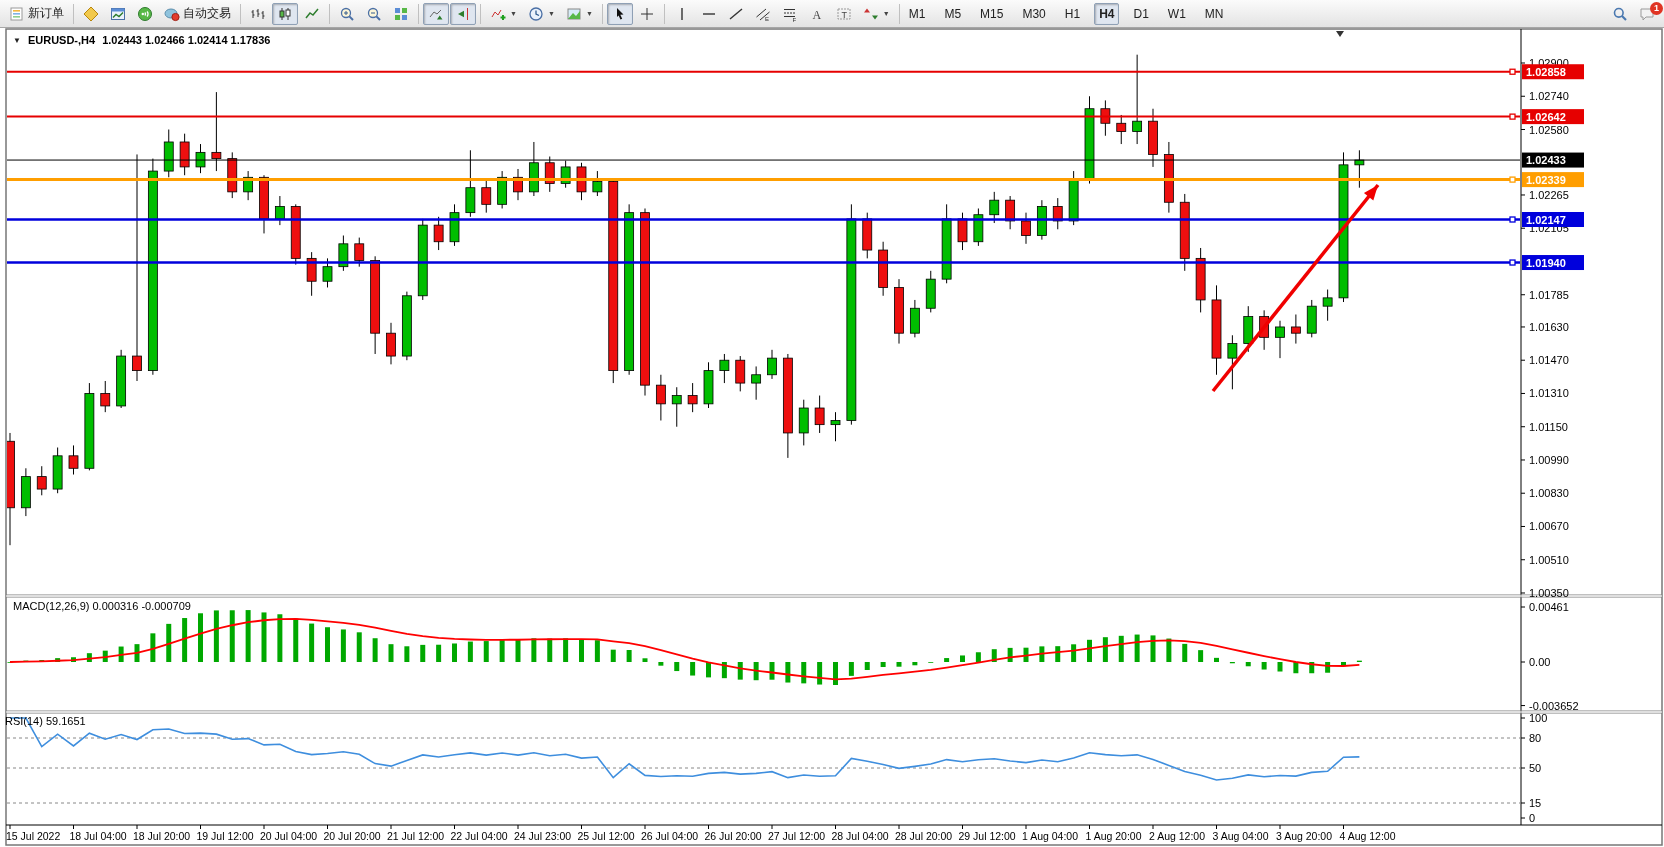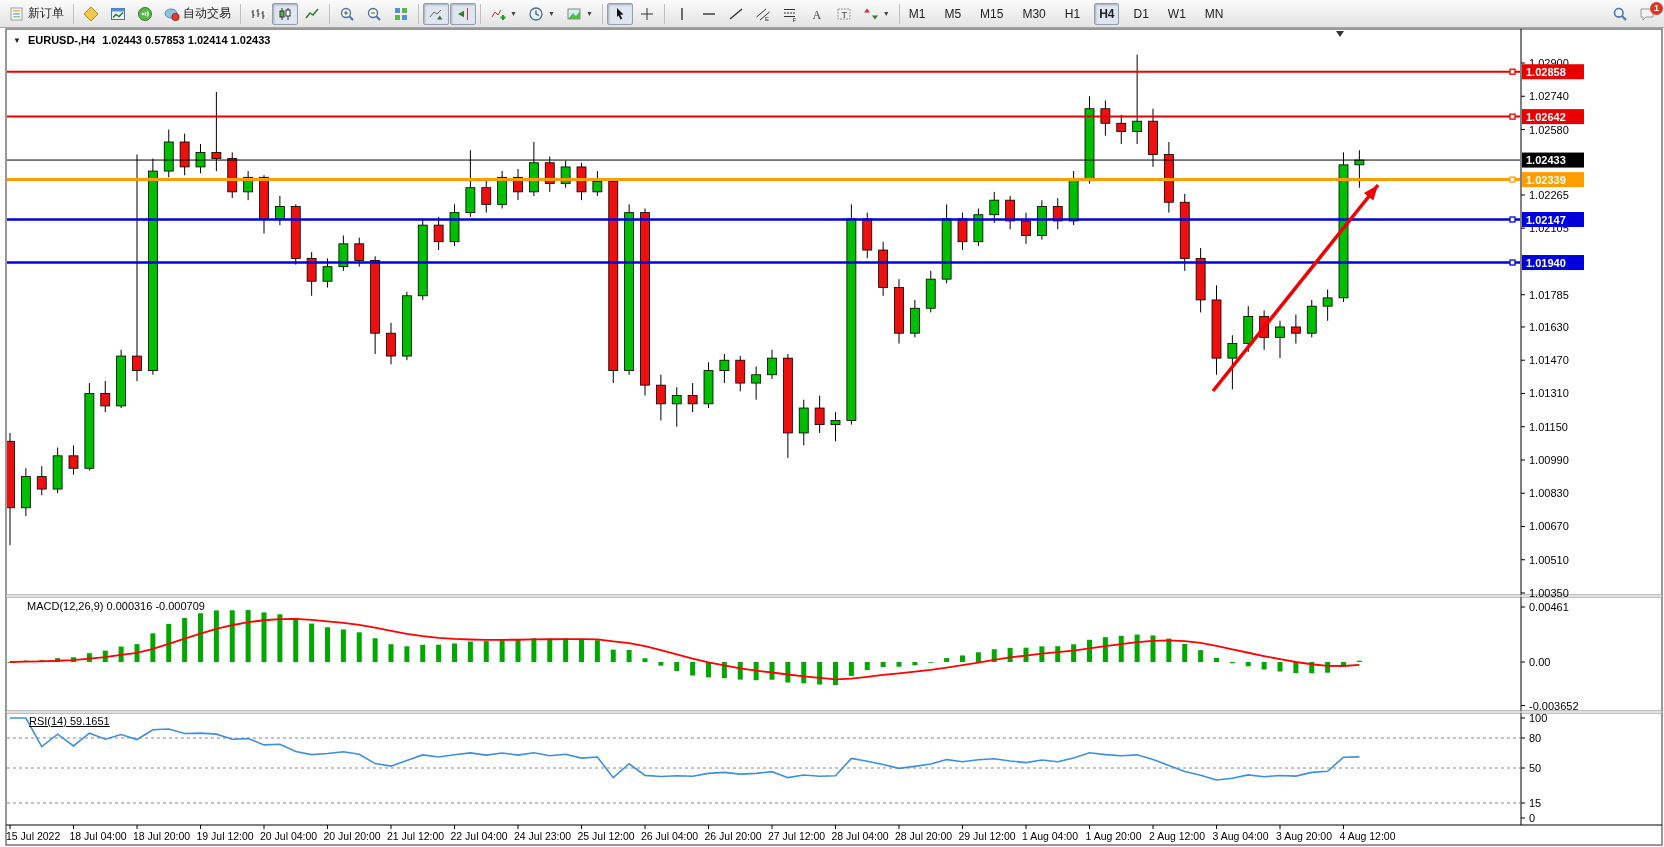--- a/index.html
+++ b/index.html
@@ -17,22 +17,22 @@
   .spacer{flex:1;}
   .badge-wrap{position:relative;}
   .badge{position:absolute;top:-2px;right:-4px;background:#e03424;color:#fff;border-radius:50%;
     width:13px;height:13px;font:bold 9px "Liberation Sans",sans-serif;display:flex;align-items:center;justify-content:center;}
   .chart-area{position:absolute;top:28px;left:0;width:1664px;height:819px;background:#fff;z-index:1;}
   #chart-svg{position:absolute;top:0;left:0;z-index:2;}
   .chart-header{position:absolute;left:13px;top:34px;z-index:3;font:bold 11px "Liberation Sans",sans-serif;color:#000;
     display:flex;align-items:center;gap:7px;}
   .chart-header .tri{font-size:8px;color:#222;}
   .panel-label{position:absolute;z-index:3;font:11px "Liberation Sans",sans-serif;color:#000;}
-  #macd-label{left:27px;top:600px;}
-  #rsi-label{left:29px;top:715px;text-decoration:underline;}
+  #macd-label{left:13px;top:600px;}
+  #rsi-label{left:5px;top:715px;}
 </style>
 </head>
 <body>
 
 <div class="toolbar">
   <button class="tbtn">
     <svg viewBox="0 0 16 16">
         <rect x="2" y="2" width="11" height="12" fill="#fff" stroke="#999"></rect>
         <rect x="4" y="4" width="7" height="1.6" fill="#f4b63f"></rect>
         <rect x="4" y="7" width="7" height="1.6" fill="#7fb2e5"></rect>
@@ -626,16 +626,16 @@
     <line x1="1343.5" y1="825" x2="1343.5" y2="829" stroke="#000"></line>
     <text x="1339.5" y="840" font-family="Liberation Sans, sans-serif" font-size="10.5" fill="#000">4 Aug 12:00</text>
     <line x1="1213" y1="391" x2="1378" y2="185" stroke="#F00000" stroke-width="3.5"></line>
     <polygon points="1378,185 1363.9396509554751,192.9565435175161 1373.3056393246654,200.4584274054599" fill="#F00000"></polygon>
     <polygon points="1336,31 1344,31 1340,37" fill="#333"></polygon>
   </svg>
 
 <div class="chart-header" style="z-index:3">
   <span class="tri">▼</span>
   <span>EURUSD-,H4</span>
-  <span>1.02443 0.57853 1.02414 1.02433</span>
+  <span>1.02443 1.02466 1.02414 1.17836</span>
 </div>
 <div class="panel-label" id="macd-label">MACD(12,26,9) 0.000316 -0.000709</div>
 <div class="panel-label" id="rsi-label">RSI(14) 59.1651</div>
 
 </body></html>

